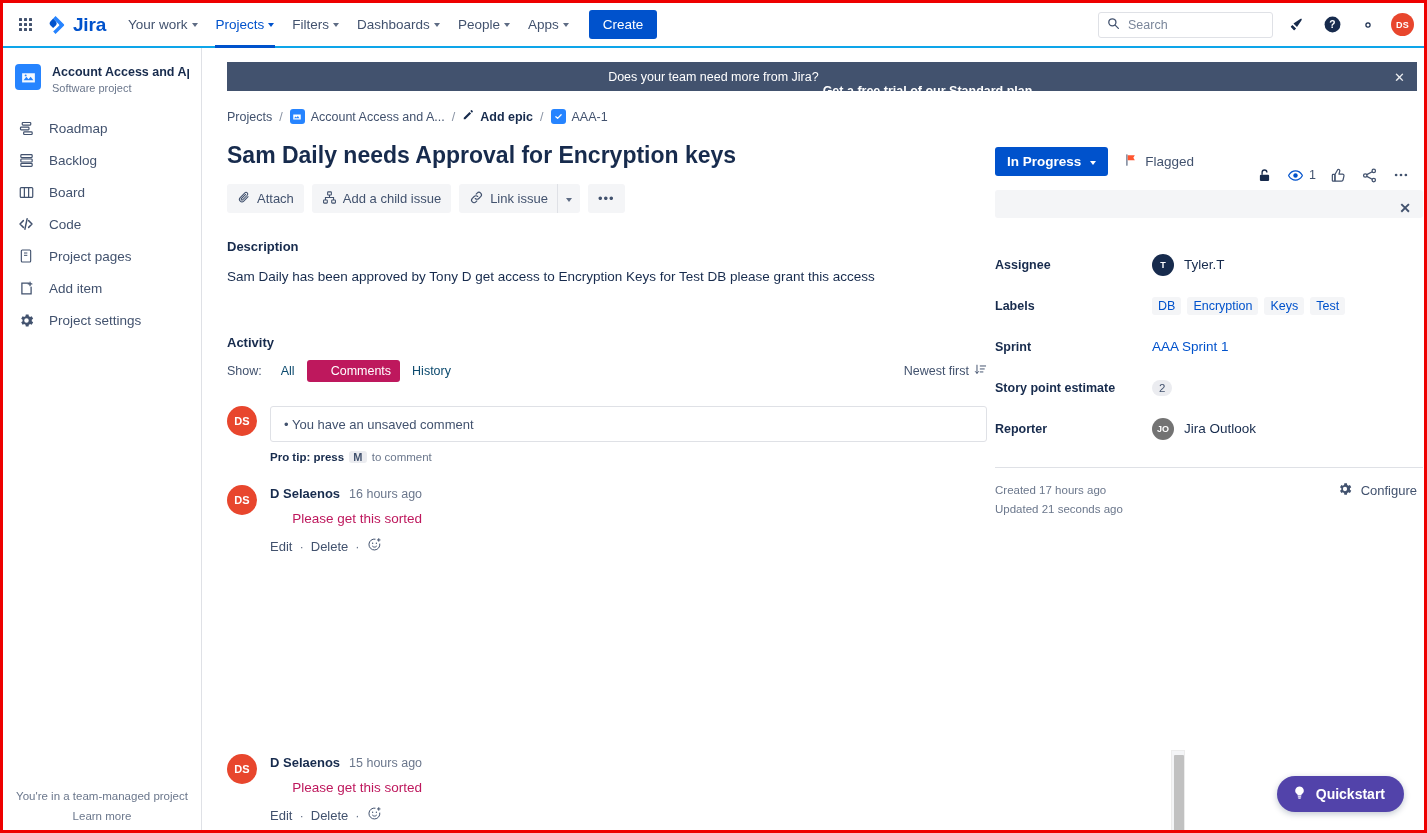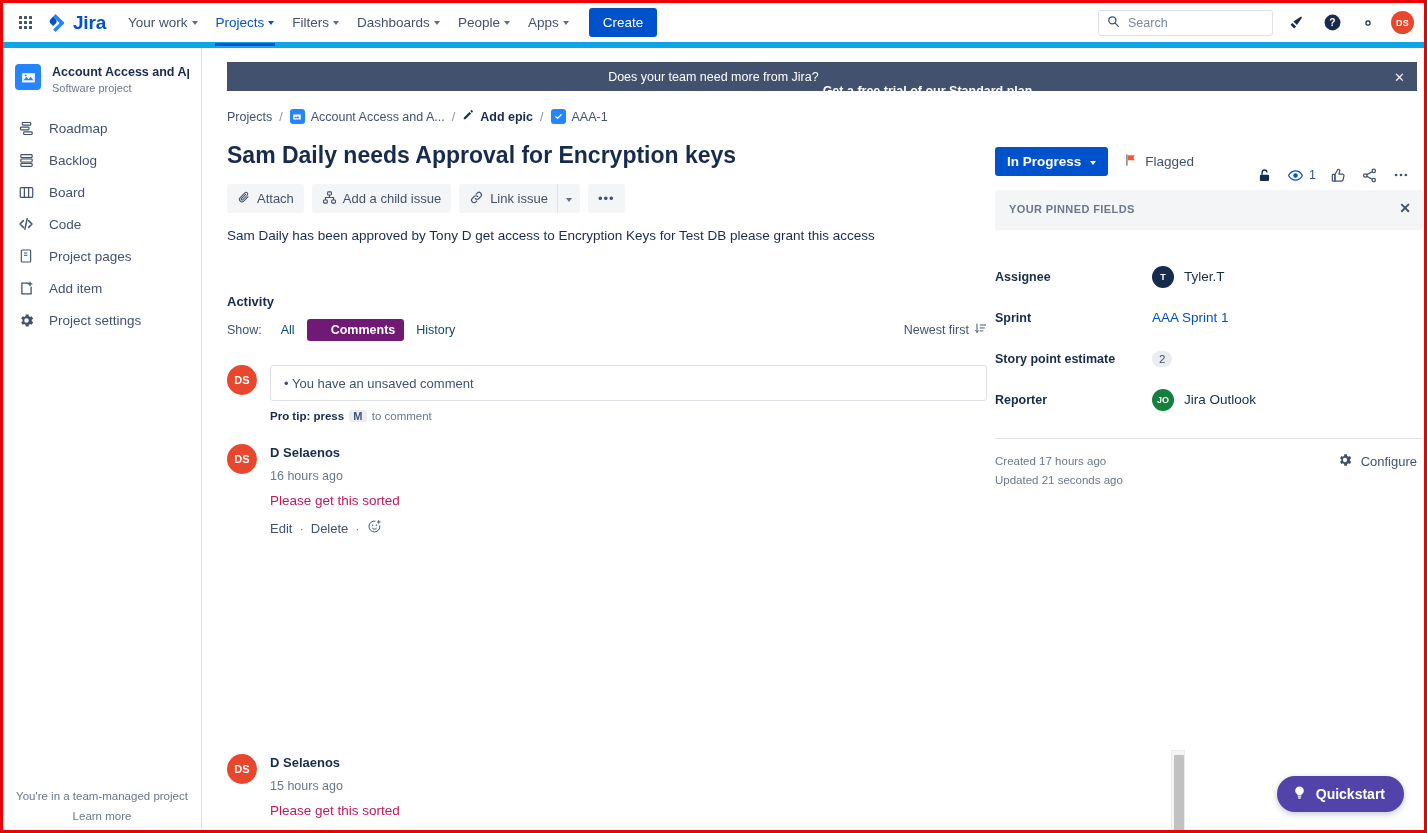--- a/index.html
+++ b/index.html
@@ -15,21 +15,21 @@
     width: 1427px; height: 833px;
     border: 3px solid #ee0000;
     background: #fff;
     overflow: hidden;
   }
 
   
   .topnav {
     position: absolute; top: 0; left: 0; right: 0; height: 45px;
     background: #fff;
-    border-bottom: 6px solid #0ea5e9;
+    border-bottom: 2px solid #0ea5e9;
     display: flex; align-items: center;
     padding: 0 10px 0 8px;
     z-index: 40;
   }
   .apps-grid {
     width: 28px; height: 28px; display: flex; align-items: center; justify-content: center;
     cursor: pointer; border-radius: 3px;
   }
   .apps-grid .dots {
     display: grid; grid-template-columns: repeat(3, 3px); grid-template-rows: repeat(3, 3px);
@@ -150,42 +150,42 @@
   .sec-label { font-size: 13px; font-weight: 600; color: #172b4d; margin-top: 26px; }
   .desc-text { font-size: 13.5px; color: #172b4d; margin-top: 13px; line-height: 20px; }
 
   .activity-head { font-size: 13px; font-weight: 600; color: #172b4d; margin-top: 48px; }
   .show-row { display: flex; align-items: center; margin-top: 10px; }
   .show-lbl { font-size: 12.5px; color: #42526e; margin-right: 10px; }
   .seg {
     font-size: 12.5px; color: #0c4a6e; padding: 4px 9px; border-radius: 3px; cursor: pointer;
     margin-right: 3px;
   }
-  .seg.on { background: #701a75; color: #fff; font-weight: 700; padding-left: 24px; }
+  .seg.on { background: #be185d; color: #fff; font-weight: 400; padding-left: 24px; }
   .sort-ctrl { margin-left: auto; display: flex; align-items: center; gap: 5px; font-size: 12.5px; color: #42526e; cursor: pointer;}
 
   .comment-box-row { display: flex; gap: 13px; margin-top: 24px; align-items: flex-start; }
   .c-avatar {
     width: 30px; height: 30px; border-radius: 50%; background: #e8462d; color: #fff;
     font-size: 11px; font-weight: 700; display: flex; align-items: center; justify-content: center; flex: none;
   }
   .comment-input {
     flex: 1; height: 36px; border: 1px solid #dfe1e6; border-radius: 3px; background: #fff;
     display: flex; align-items: center; padding: 0 13px; font-size: 13px; color: #42526e; cursor: text;
   }
   .protip { font-size: 11.5px; color: #6b778c; margin: 9px 0 0 43px; }
   .protip b { color: #172b4d; font-weight: 700; }
   .kbd {
     display: inline-block; background: #ebecf0; border-radius: 3px; padding: 0px 4px;
     font-size: 11px; font-weight: 700; color: #42526e; margin: 0 2px;
   }
 
   .comment { display: flex; gap: 13px; margin-top: 22px; }
   .c-body { padding-top: 1px; }
-  .c-head { display: flex; align-items: baseline; gap: 9px; flex-direction: column; }
+  .c-head { display: flex; align-items: baseline; gap: 9px; }
   .c-author { font-size: 13px; font-weight: 700; color: #172b4d; }
   .c-time { font-size: 12.5px; color: #6b778c; cursor: pointer; }
   .c-text { font-size: 13.5px; color: #be185d; margin-top: 10px; text-align: right; }
   .c-actions { display: flex; align-items: center; gap: 7px; margin-top: 11px; font-size: 13px; color: #42526e; }
   .c-actions span.lnk { cursor: pointer; }
   .c-dot { color: #6b778c; }
 
   .bottom-comment { position: absolute; left: 25px; top: 706px; width: 760px; }
 
   
@@ -530,20 +530,21 @@
               </svg>
             </span>
             <span>Link issue</span>
           </button>
           <button class="jbtn split-right">
             <span class="caret"></span>
           </button>
           <button class="jbtn dots-btn">•••</button>
         </div>
 
+        <div class="sec-label">Description</div>
         <div class="desc-text">Sam Daily has been approved by Tony D  get access to Encryption Keys for Test DB please grant this access</div>
 
         <div class="activity-head">Activity</div>
 
         <div class="show-row">
           <span class="show-lbl">Show:</span>
           <span class="seg">All</span>
           <span class="seg on">Comments</span>
           <span class="seg">History</span>
           <span class="sort-ctrl">
@@ -607,48 +608,56 @@
               <svg width="14" height="14" viewBox="0 0 24 24">
                 <path d="M5 3.2v17.6" stroke="#42526e" stroke-width="1.8" stroke-linecap="round"></path>
                 <path d="M6.4 4h12.2l-2.6 4.2 2.6 4.2H6.4z" fill="#ff5630"></path>
               </svg>
             </span>
             <span>Flagged</span>
           </span>
         </div>
 
         <div class="pinned-card">
-          <div class="pinned-title">YOUR PINNED FIELDS</div>
           <span class="pinned-close">✕</span>
         </div>
 
         <div class="fields">
           <div class="field-row">
             <div class="field-label">Assignee</div>
             <div class="field-val">
               <span class="u-avatar" style="background:#172b4d">T</span>
               <span>Tyler.T</span>
             </div>
           </div>
           <div class="field-row">
+            <div class="field-label">Labels</div>
+            <div class="field-val" style="gap:6px">
+              <span class="lbl-chip">DB</span>
+              <span class="lbl-chip">Encryption</span>
+              <span class="lbl-chip">Keys</span>
+              <span class="lbl-chip">Test</span>
+            </div>
+          </div>
+          <div class="field-row">
             <div class="field-label">Sprint</div>
             <div class="field-val">
               <span class="link-val">AAA Sprint 1</span>
             </div>
           </div>
           <div class="field-row">
             <div class="field-label">Story point estimate</div>
             <div class="field-val">
               <span class="pill-num">2</span>
             </div>
           </div>
           <div class="field-row">
             <div class="field-label">Reporter</div>
             <div class="field-val">
-              <span class="u-avatar" style="background:#15803d">JO</span>
+              <span class="u-avatar" style="background:#737373">JO</span>
               <span>Jira Outlook</span>
             </div>
           </div>
         </div>
 
         <div class="side-divider"></div>
         <div class="side-foot">
           <div class="side-foot-text">
             <div>Created 17 hours ago</div>
             <div>Updated 21 seconds ago</div>

